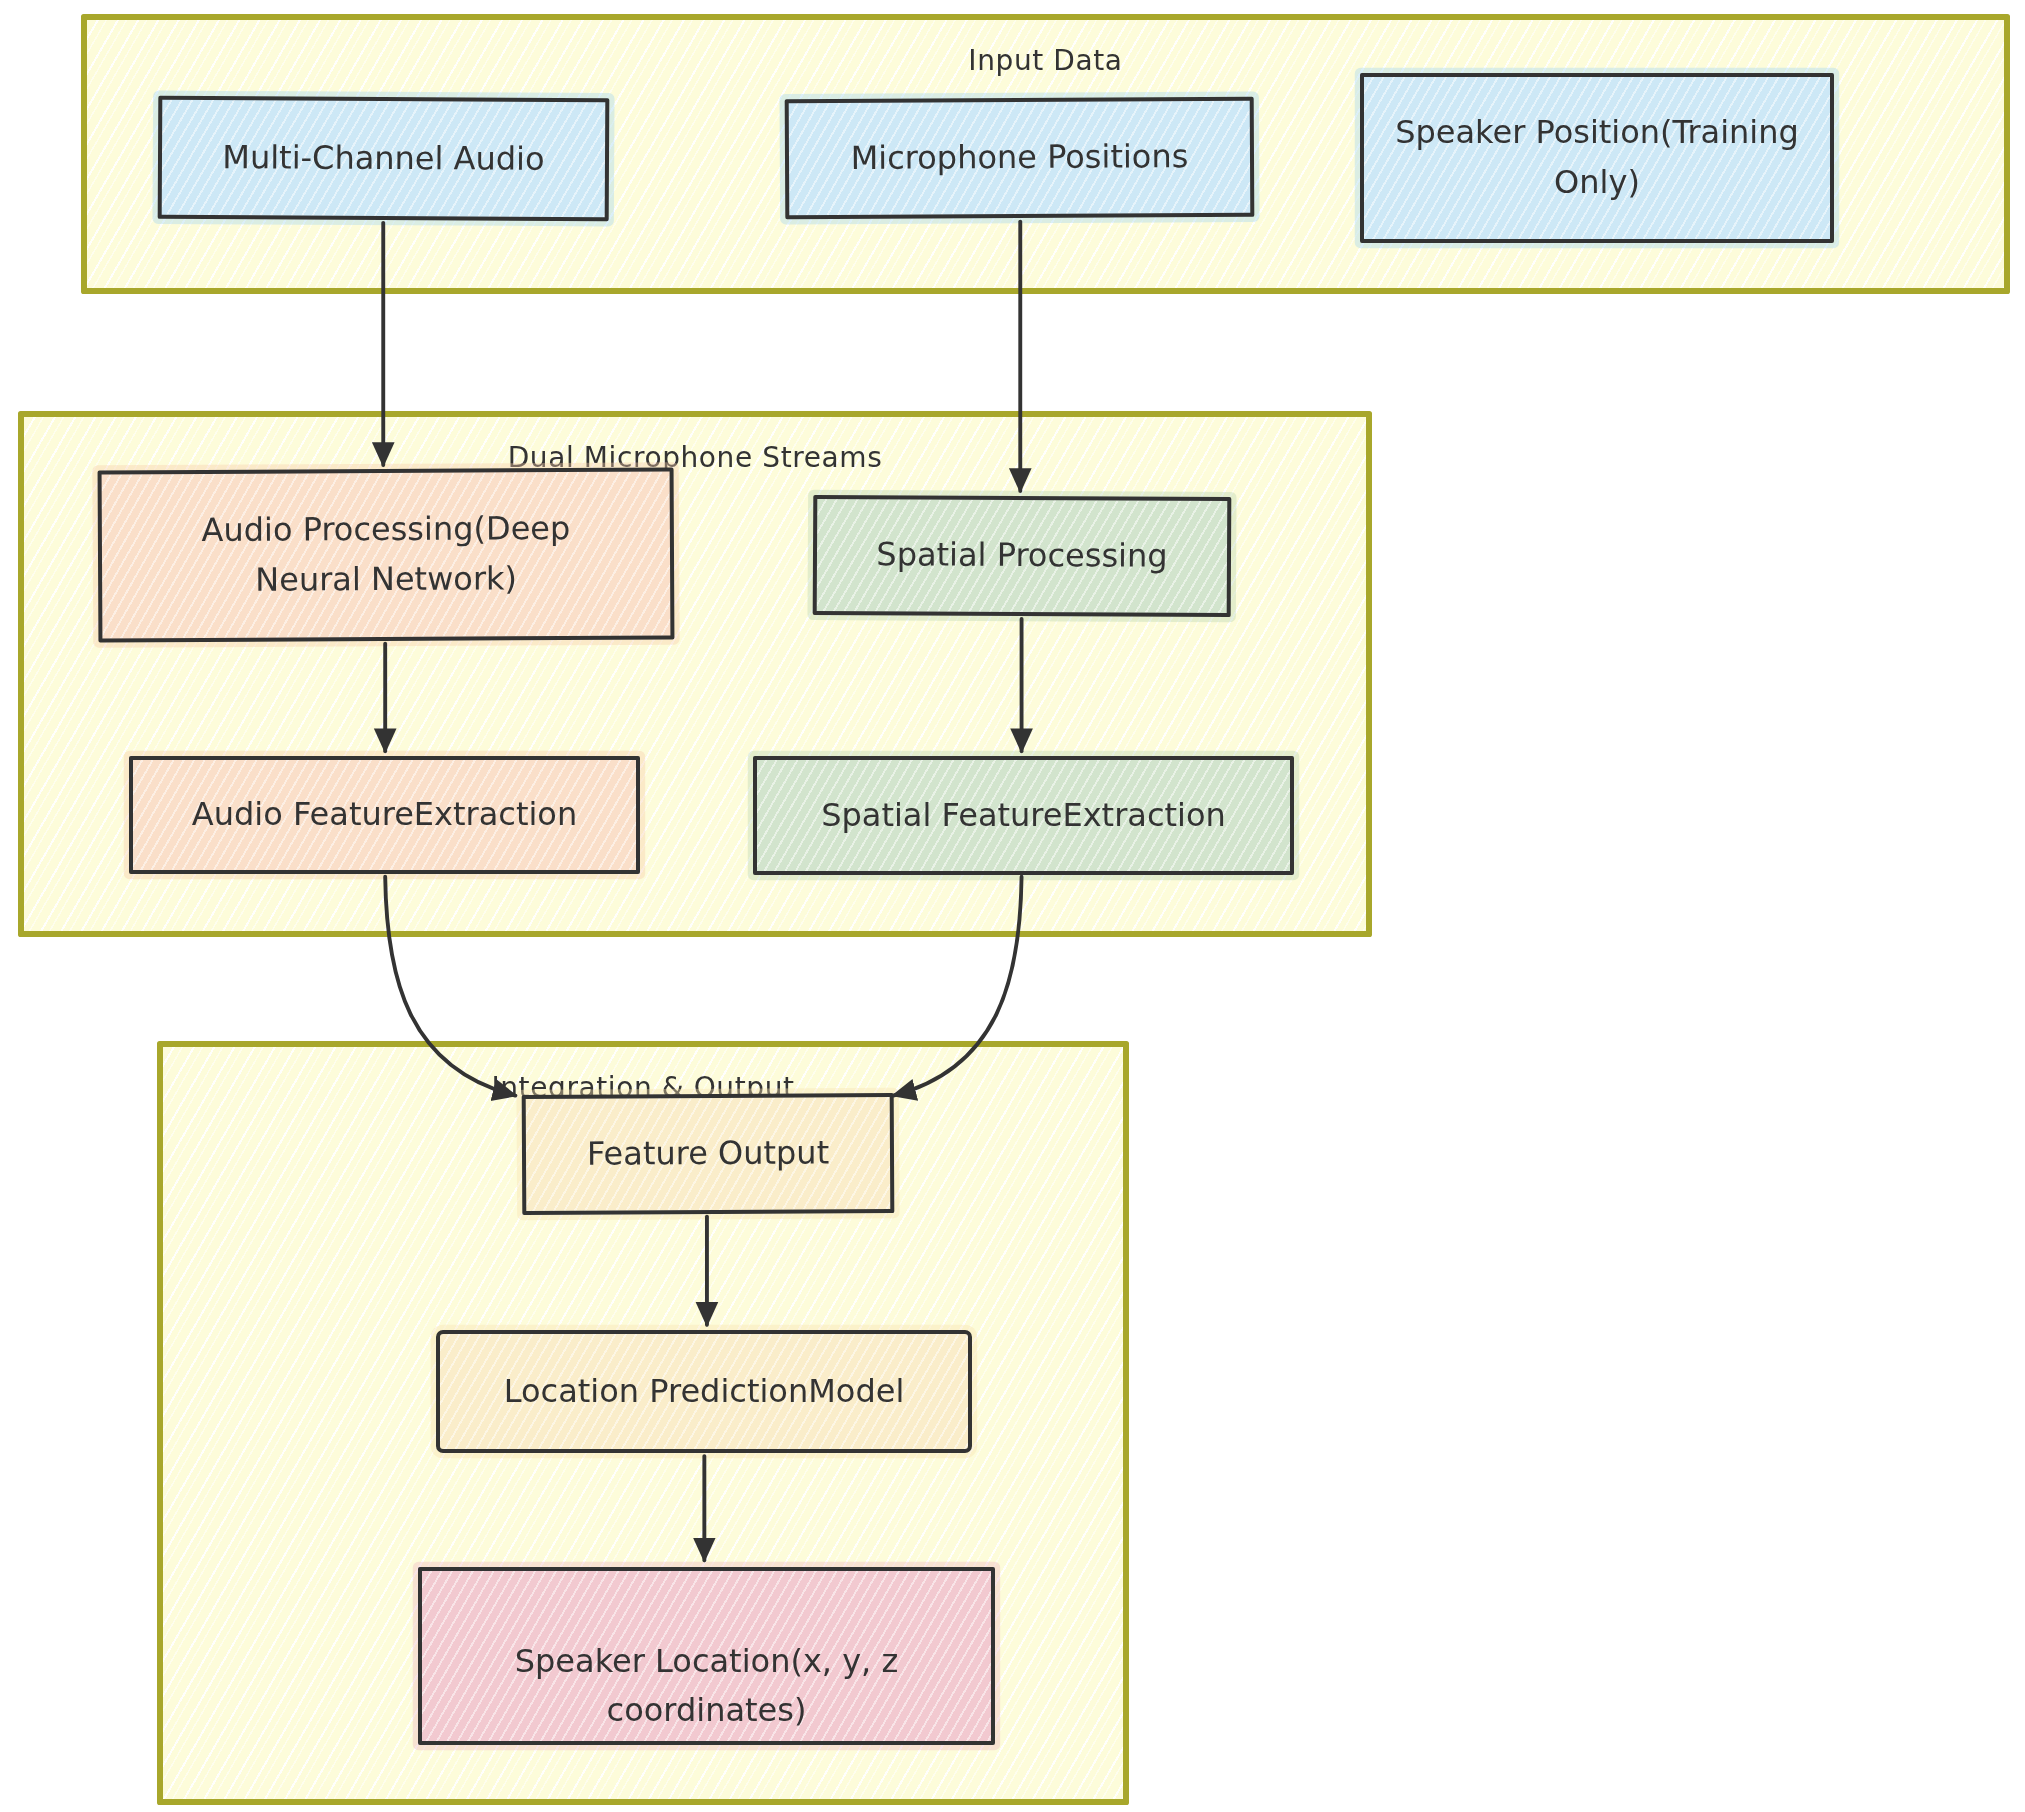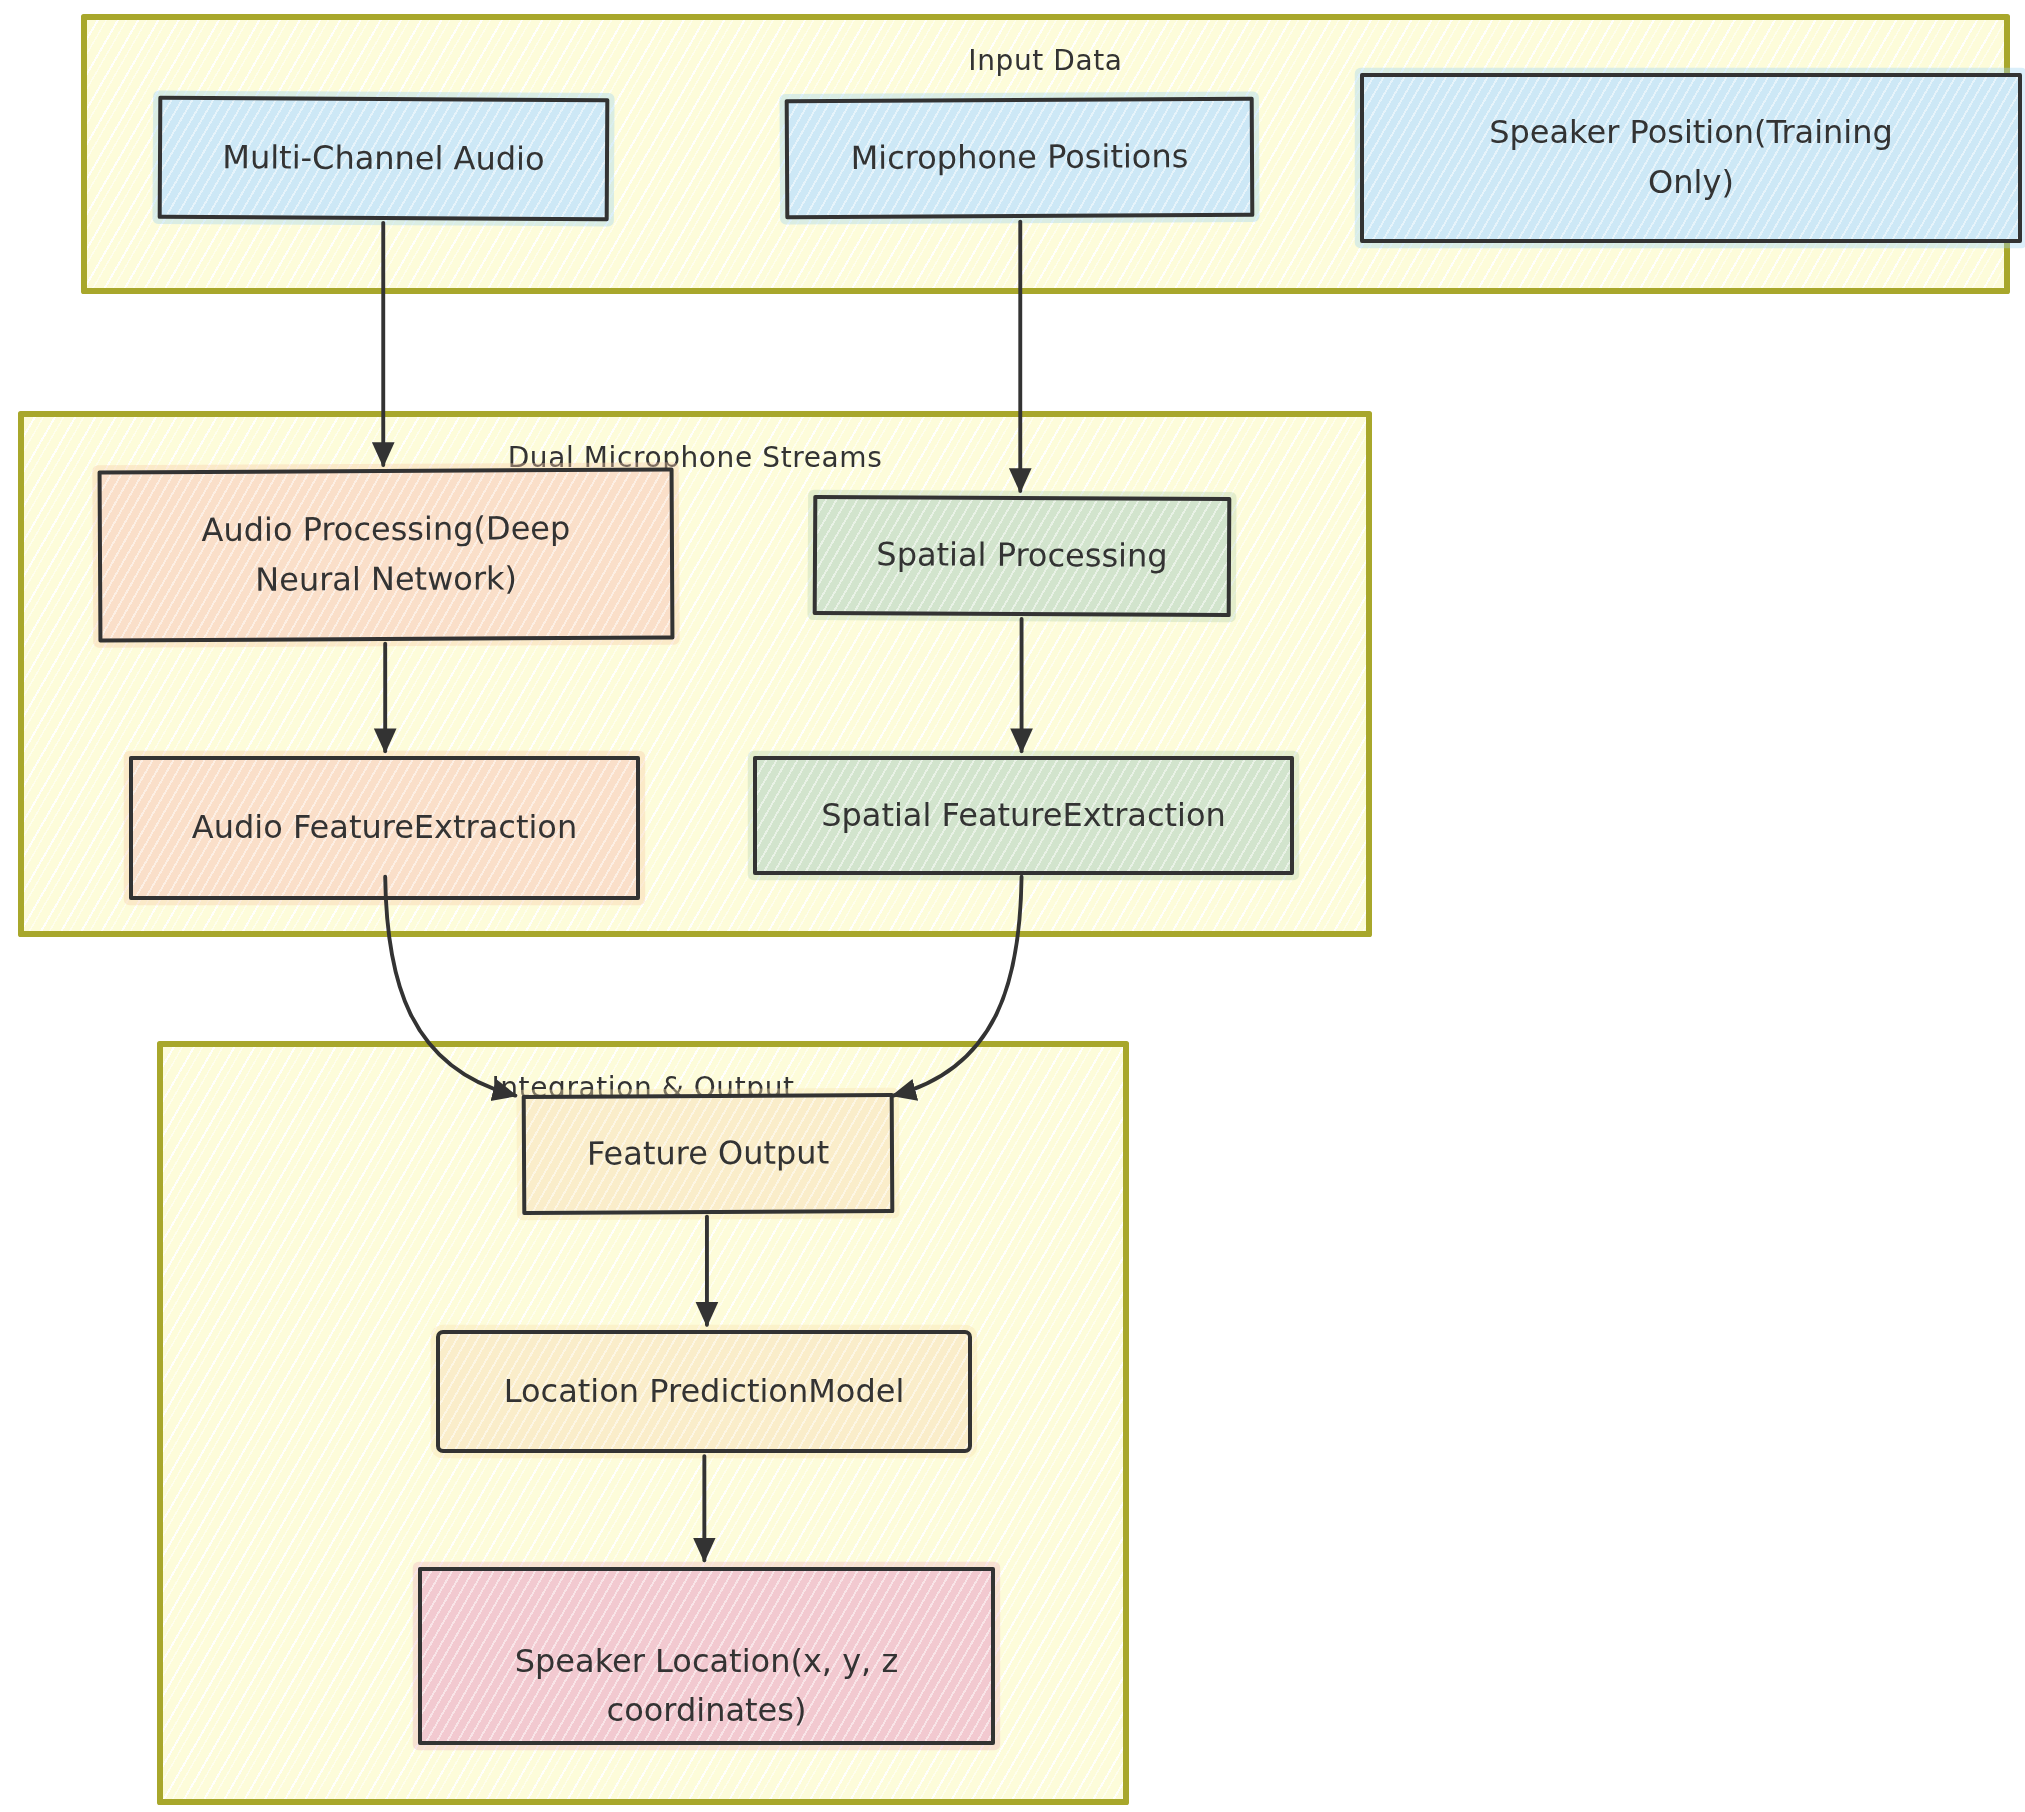--- a/index.html
+++ b/index.html
@@ -100,35 +100,35 @@
   </div>
 
   <div class="node blue hatch tilt-r" style="left:158px; top:97px; width:451px; height:123px;">
     <span class="nlabel">Multi-Channel Audio</span>
   </div>
 
   <div class="node blue hatch tilt-l" style="left:785px; top:98px; width:469px; height:120px;">
     <span class="nlabel">Microphone Positions</span>
   </div>
 
-  <div class="node blue hatch" style="left:1360px; top:73px; width:662px; height:170px;">
+  <div class="node blue hatch" style="left:1360px; top:73px; width:474px; height:170px;">
     <span class="nlabel">Speaker Position(Training
 Only)</span>
   </div>
 
   <div class="node peach hatch tilt-l" style="left:98px; top:469px; width:576px; height:172px;">
     <span class="nlabel">Audio Processing(Deep
 Neural Network)</span>
   </div>
 
   <div class="node green hatch tilt-r" style="left:813px; top:496px; width:418px; height:120px;">
     <span class="nlabel">Spatial Processing</span>
   </div>
 
-  <div class="node peach hatch" style="left:129px; top:756px; width:511px; height:144px;">
+  <div class="node peach hatch" style="left:129px; top:756px; width:511px; height:118px;">
     <span class="nlabel">Audio FeatureExtraction</span>
   </div>
 
   <div class="node green hatch" style="left:753px; top:756px; width:541px; height:119px;justify-content:center;">
     <span class="nlabel">Spatial FeatureExtraction</span>
   </div>
 
   <div class="node tan hatch tilt-l" style="left:522px; top:1094px; width:372px; height:120px;">
     <span class="nlabel">Feature Output</span>
   </div>

